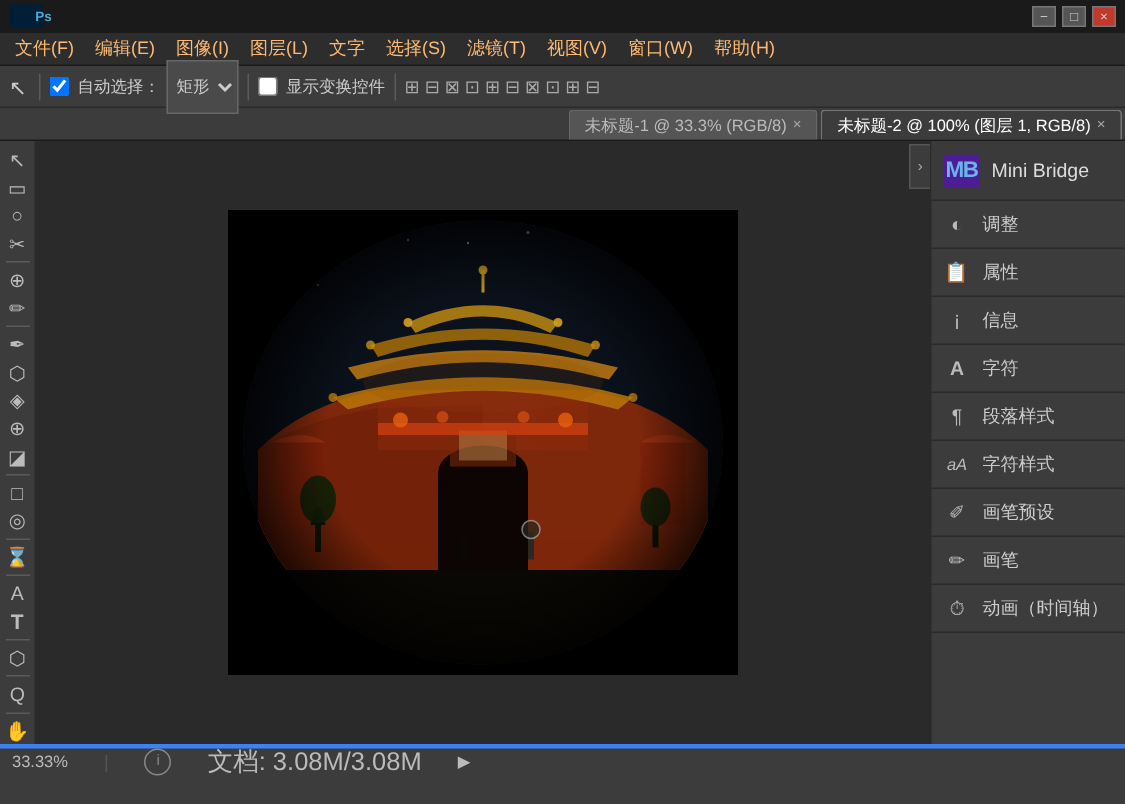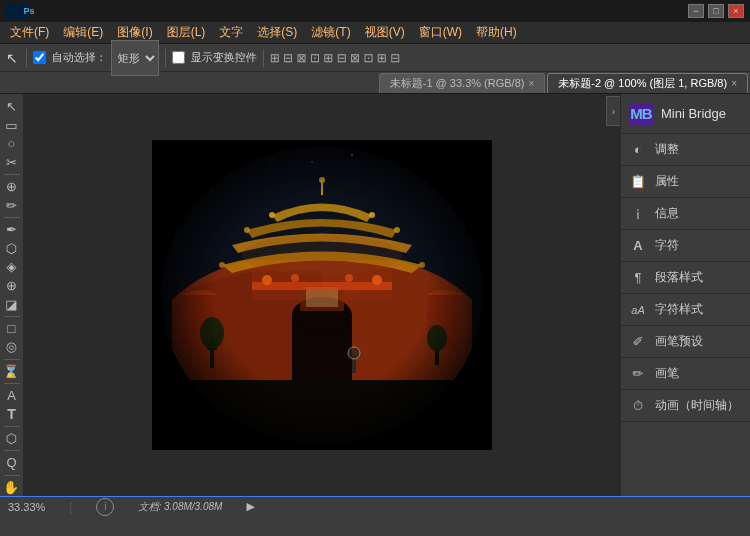--- a/index.html
+++ b/index.html
@@ -287,34 +287,33 @@
       font-size: 13px;
       color: #ddd;
       font-weight: 500;
       text-align: right;
     }
 
     
     #status-bar {
       height: 20px;
       background: #3c3c3c;
-      border-top: 1px solid #3b82f6;
+      border-top: 3px solid #3b82f6;
       display: flex;
       align-items: center;
       padding: 0 8px;
       gap: 24px;
     }
     #zoom-level {
       font-size: 11px;
       color: #bbb;
     }
     #status-info {
-      font-size: 10px;
+      font-size: 17px;
       color: #bbb;
-      font-style: italic;
     }
     #status-arrow {
       font-size: 11px;
       color: #bbb;
       cursor: pointer;
     }
   </style>
 </head>
 <body>
 

